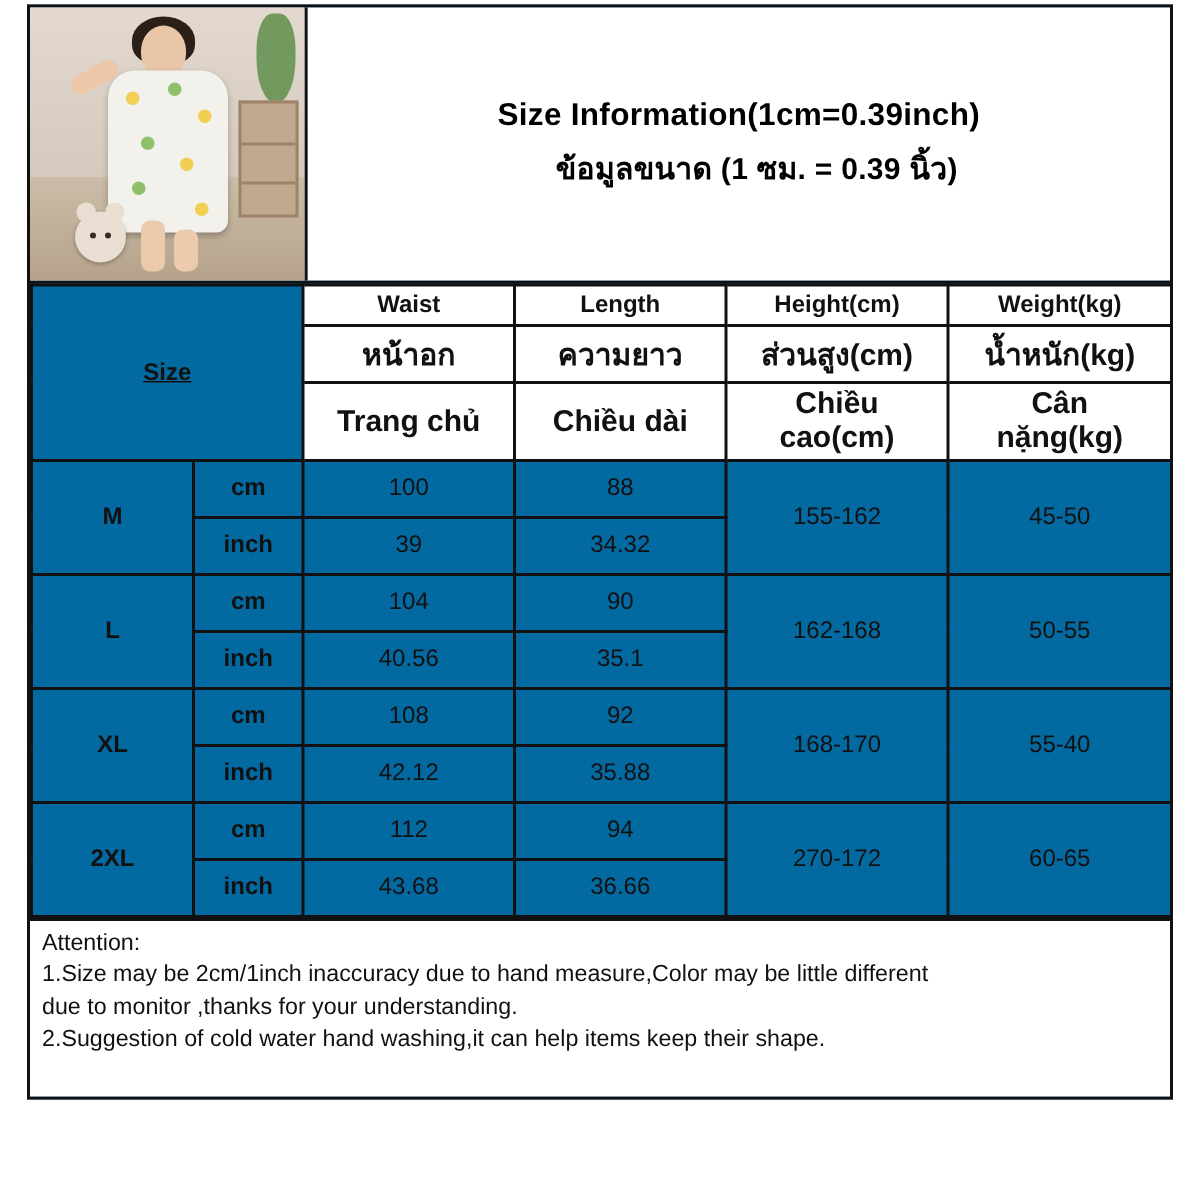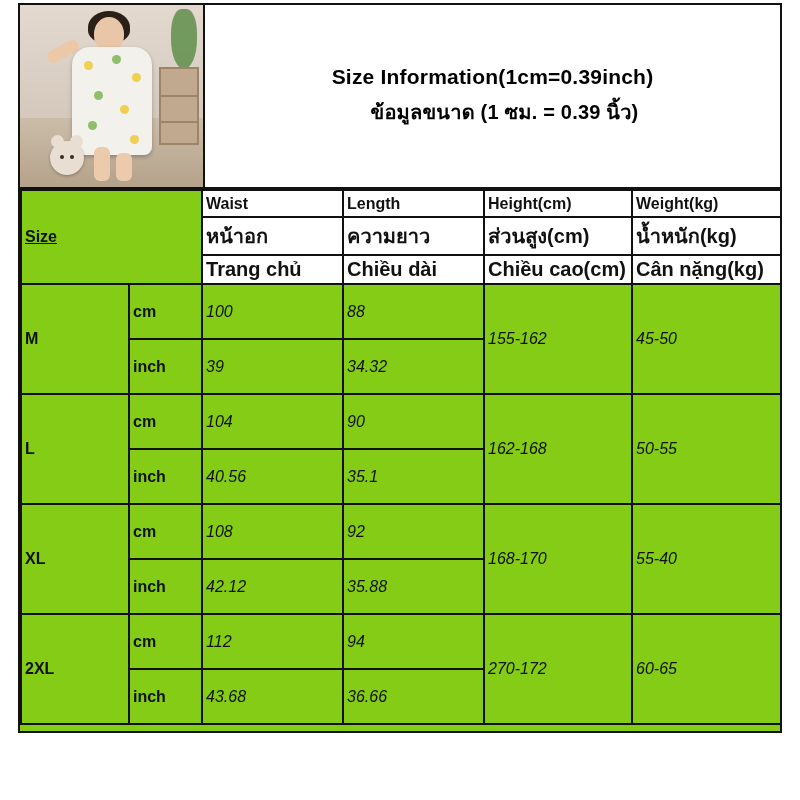--- a/index.html
+++ b/index.html
@@ -23,21 +23,21 @@
   .chart-frame {
     position: absolute;
     left: 18px;
     top: 3px;
     width: 764px;
     height: 730px;
     border: 2px solid #111;
     box-sizing: border-box;
     display: flex;
     flex-direction: column;
-    background: #84cc16;
+    background: #0369a1;
   }
   
   .header-row {
     display: flex;
     height: 184px;
     border-bottom: 2px solid #111;
     box-sizing: border-box;
   }
   .photo-cell {
     width: 185px;
@@ -182,45 +182,46 @@
   .title-line.thai { font-size: 20px; margin-left: 24px; }
 
   
   table.size-table {
     border-collapse: collapse;
     width: 100%;
     table-layout: fixed;
   }
   table.size-table td, table.size-table th {
     border: 2px solid #111;
+    text-align: center;
     vertical-align: middle;
     font-size: 16px;
     color: #111;
-    padding: 2px 3px;
+    padding: 2px 16px;
     box-sizing: border-box;
   }
   .col-size   { width: 108px; }
   .col-unit   { width: 73px; }
   .col-waist  { width: 141px; }
   .col-length { width: 141px; }
   .col-height { width: 148px; }
   .col-weight { width: 149px; }
 
   .hdr-cell { font-weight: bold; font-size: 17px; background: #fff; }
   .hdr-cell.sub { font-weight: bold; font-size: 20px; }
   .hdr-size {
     font-weight: bold;
     font-size: 27px;
     text-decoration: underline;
   }
   .size-label { font-weight: bold; font-size: 19px; }
   .unit-label { font-weight: bold; font-size: 15px; }
-  .val { font-size: 17px; font-style: italic; }
+  .val { font-size: 17px; }
   .hrow td { height: 27px; }
-  .drow td { height: 55px; }
+  .drow td { height: 38px; }
 
   
   .attention {
     border-top: 2px solid #111;
     padding: 5px 8px 4px 8px;
     box-sizing: border-box;
     flex: 1;
     background: #fff;
   }
   .attention p {
@@ -349,15 +350,21 @@
           <td rowspan="2" class="val">60-65</td>
         </tr>
         <tr class="drow">
           <td class="unit-label">inch</td>
           <td class="val">43.68</td>
           <td class="val">36.66</td>
         </tr>
       </tbody>
     </table>
 
+    <div class="attention">
+      <p>Attention:</p>
+      <p>1.Size may be 2cm/1inch inaccuracy due to hand measure,Color may be little different</p>
+      <p>due to monitor ,thanks for your understanding.</p>
+      <p>2.Suggestion of cold water hand washing,it can help items keep their shape.</p>
+    </div>
 
   </div>
 </div>
 
 </body></html>

